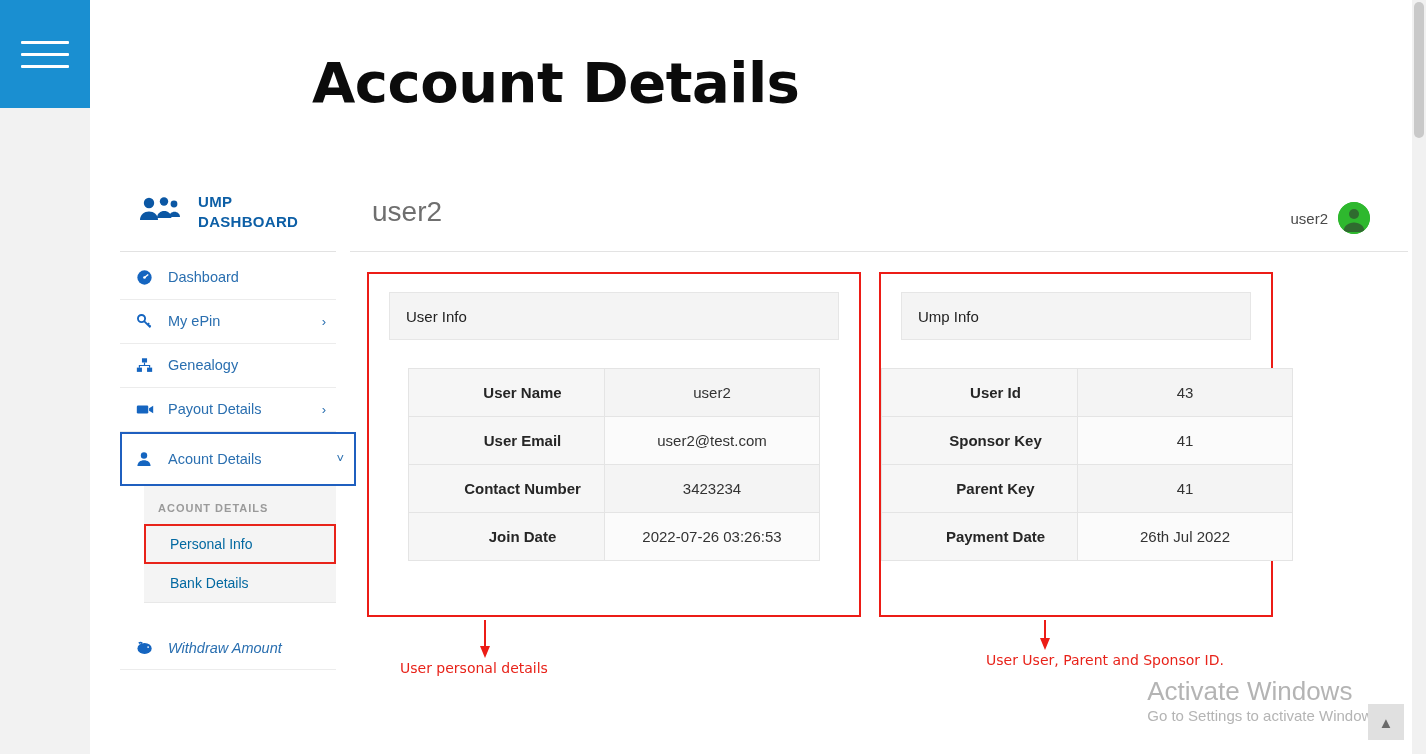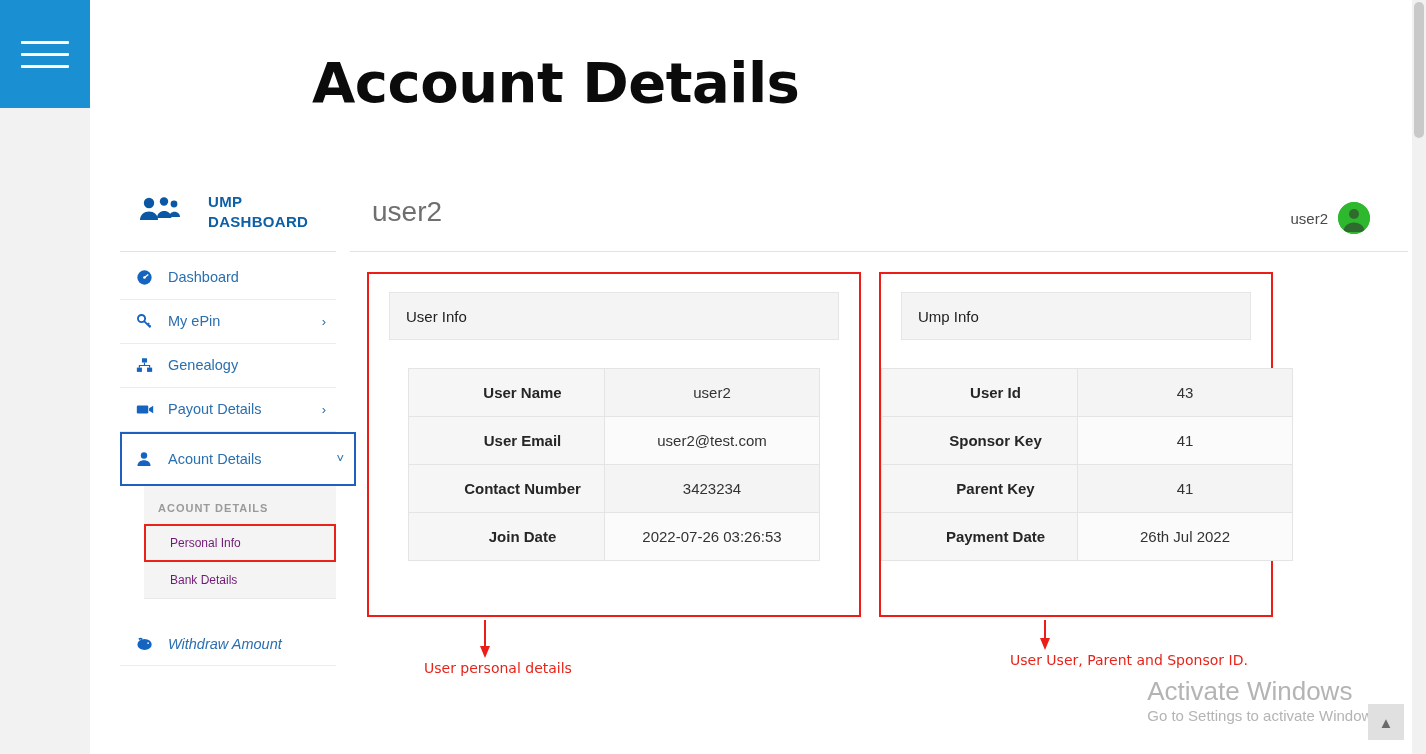--- a/index.html
+++ b/index.html
@@ -44,21 +44,21 @@
     letter-spacing: -0.5px;
     font-family: "DejaVu Sans", sans-serif;
   }
 
   
   .sidebar {
     position: absolute; left: 120px; top: 180px;
     width: 236px;
   }
   .brand {
-    display: flex; align-items: center; gap: 28px;
+    display: flex; align-items: center; gap: 18px;
     padding: 12px 0 18px 18px;
     border-bottom: 1px solid #e2e2e2;
     width: 216px;
   }
   .brand-icon { color: #0b57a4; }
   .brand-text {
     color: #0d5fa6; font-weight: bold; font-size: 15px;
     line-height: 1.35; letter-spacing: 0.3px;
   }
   .nav { margin-top: 4px; width: 216px; }
@@ -92,21 +92,21 @@
   }
   .submenu-title {
     padding: 16px 0 10px 14px;
     font-size: 11px; font-weight: bold;
     letter-spacing: 1px;
     color: #9a9a9a;
     text-transform: uppercase;
   }
   .submenu-item {
     padding: 11px 0 11px 26px;
-    font-size: 12px; color: #701a75;
+    font-size: 14px; color: #0369a1;
     border-bottom: 1px solid #e8e8e8;
     cursor: pointer;
   }
   .submenu-item.highlight {
     border: 2px solid #e8231a;
     background: #f4f4f4;
     padding: 10px 0 10px 24px;
   }
   .nav-bottom {
     margin-top: 24px; width: 216px; font-style: italic;
@@ -173,21 +173,20 @@
   .info-table tr:nth-child(odd) td.v { background: #f4f4f4; }
   .info-table tr:nth-child(even) td.v { background: #fbfbfb; }
 
   
   .annot {
     position: absolute;
     color: #e8231a;
     font-size: 14px;
     font-family: "DejaVu Sans", sans-serif;
     white-space: nowrap;
-    margin-left: 24px;
   }
   .annot.left-note { left: 400px; top: 660px; }
   .annot.right-note { left: 986px; top: 652px; }
   .arrow-svg { position: absolute; }
 
   
   .watermark {
     position: absolute; right: 42px; bottom: 30px;
     text-align: left; color: #b4b4b4;
   }

